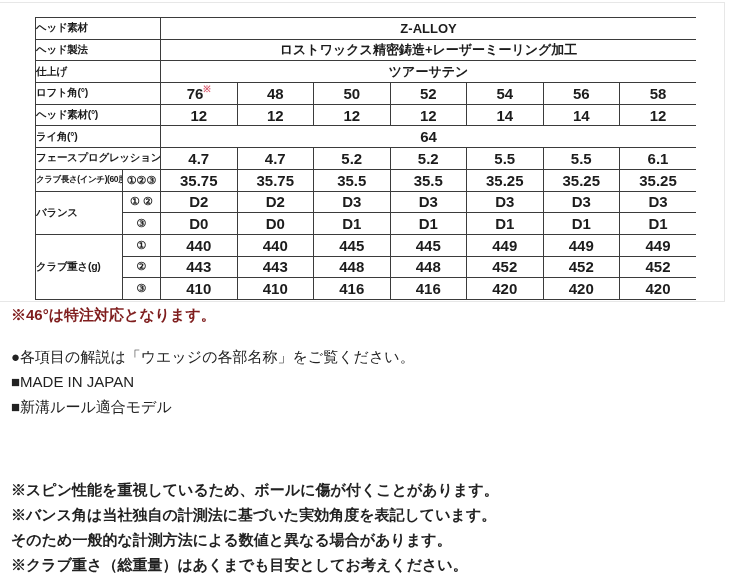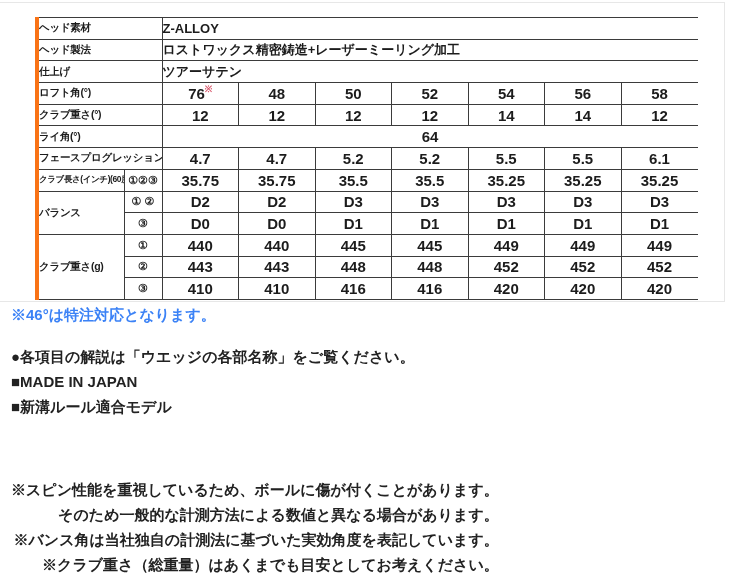--- a/index.html
+++ b/index.html
@@ -9,49 +9,49 @@
     font-family:"Liberation Sans", sans-serif;
     color:#1c1c1c;
   }
   .frame {
     position:absolute; top:2px; left:-2px; width:726px; height:298px;
     border:1px solid #e7e7e7; border-left:none; background:#fff;
   }
   table.spec {
     position:absolute; left:35px; top:17px; width:661px;
     border-collapse:collapse; table-layout:fixed;
-    border-left:4px solid #f97316;
+    border-left:1px solid #f97316;
   }
   table.spec td, table.spec th {
     border:1px solid #3b3b3b;
     height:20.7px; padding:0; overflow:hidden; white-space:nowrap;
     font-weight:bold; vertical-align:middle;
   }
   .nr { border-right:none !important; }
   th.lbl {
     text-align:left; padding-left:3px;
     font-size:10.5px; letter-spacing:-0.3px; font-weight:bold;
   }
   th.lbl.small { font-size:8.5px; letter-spacing:-0.4px; }
   td.sub { text-align:center; font-size:11px; font-weight:normal; color:#222; }
   td.val { text-align:center; font-size:15px; }
-  td.txt { text-align:left; padding-left:8px; font-size:13px; }
+  td.txt { text-align:center; padding-left:8px; font-size:13px; }
   td.ctr { text-align:center; font-size:15px;margin-top:12px; }
   sup.mark { color:#d8566a; font-size:9px; font-weight:bold; vertical-align:top; line-height:1; }
   .note-red {
     position:absolute; left:11px; top:306px;
-    font-size:15px; font-weight:bold; color:#3b82f6;
+    font-size:15px; font-weight:bold; color:#7f1d1d;
   }
   .bullets {
     position:absolute; left:11px; top:344px;
-    font-size:15px; font-weight:bold; color:#222; line-height:25px;
+    font-size:15px; font-weight:normal; color:#222; line-height:25px;
   }
   .cautions {
     position:absolute; left:11px; top:477px;
-    font-size:15px; font-weight:bold; color:#222; line-height:25px;text-align:right;
+    font-size:15px; font-weight:bold; color:#222; line-height:25px;
   }
 </style>
 </head>
 <body>
 
 <div class="frame"></div>
 
 <table class="spec">
   <colgroup>
     <col style="width:87px">
@@ -81,21 +81,21 @@
     <th class="lbl" colspan="2">ロフト角(°)</th>
     <td class="val"><span>76</span><sup class="mark">※</sup></td>
     <td class="val">48</td>
     <td class="val">50</td>
     <td class="val">52</td>
     <td class="val">54</td>
     <td class="val">56</td>
     <td class="val nr">58</td>
   </tr>
   <tr>
-    <th class="lbl" colspan="2">クラブ重さ(°)</th>
+    <th class="lbl" colspan="2">ヘッド素材(°)</th>
     <td class="val">12</td>
     <td class="val">12</td>
     <td class="val">12</td>
     <td class="val">12</td>
     <td class="val">14</td>
     <td class="val">14</td>
     <td class="val nr">12</td>
   </tr>
   <tr>
     <th class="lbl" colspan="2">ライ角(°)</th>
@@ -180,16 +180,16 @@
 <div class="note-red">※46°は特注対応となります。</div>
 
 <div class="bullets">
   <div>●各項目の解説は「ウエッジの各部名称」をご覧ください。</div>
   <div>■MADE IN JAPAN</div>
   <div>■新溝ルール適合モデル</div>
 </div>
 
 <div class="cautions">
   <div>※スピン性能を重視しているため、ボールに傷が付くことがあります。</div>
+  <div>※バンス角は当社独自の計測法に基づいた実効角度を表記しています。</div>
   <div>そのため一般的な計測方法による数値と異なる場合があります。</div>
-  <div>※バンス角は当社独自の計測法に基づいた実効角度を表記しています。</div>
   <div>※クラブ重さ（総重量）はあくまでも目安としてお考えください。</div>
 </div>
 
 </body></html>

